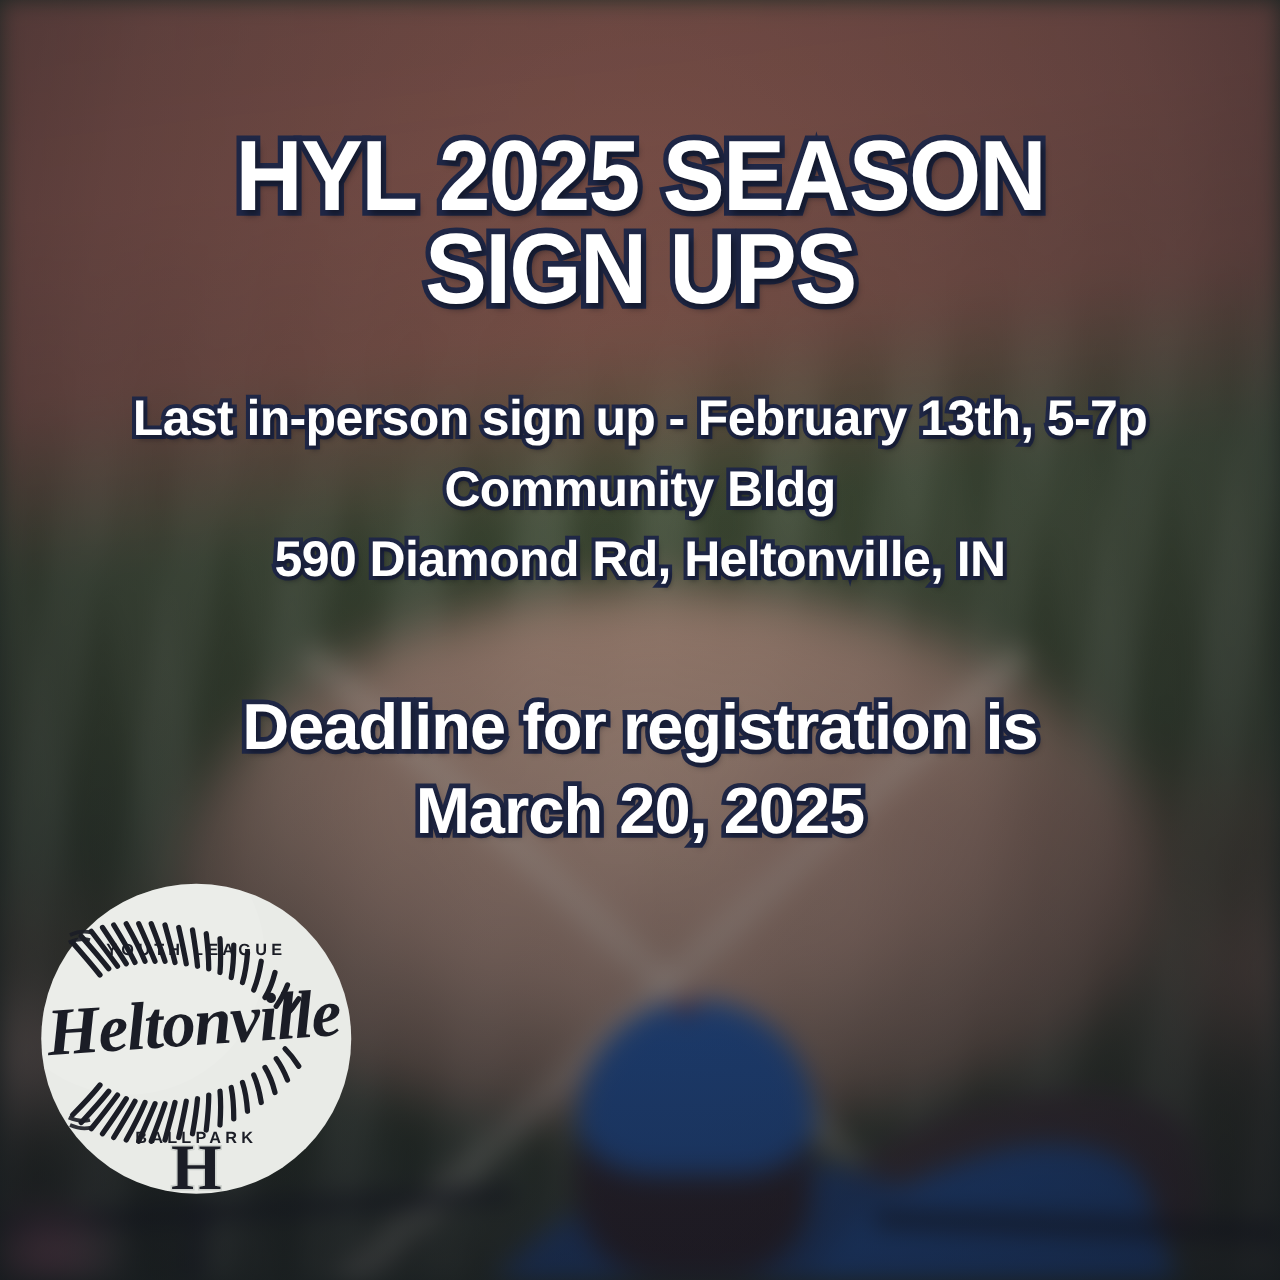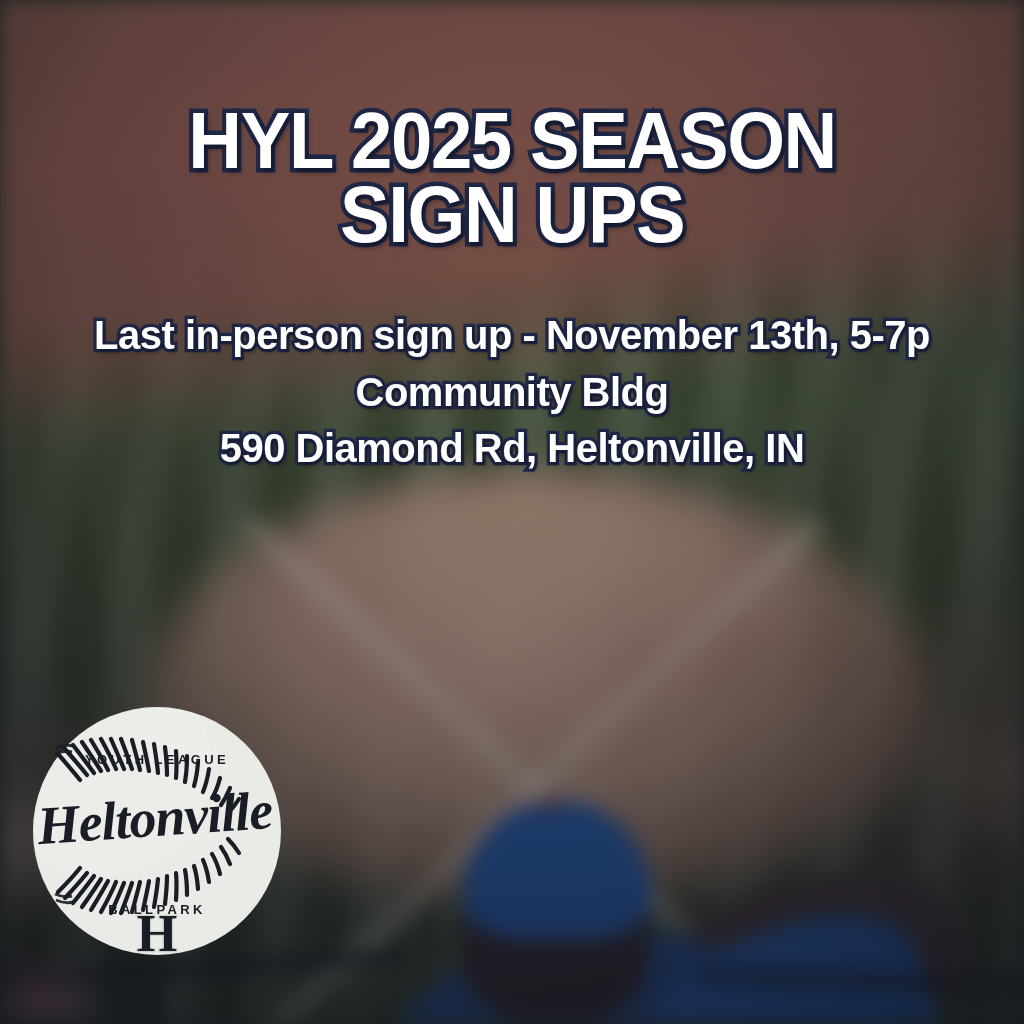--- a/index.html
+++ b/index.html
@@ -273,23 +273,25 @@
     <div class="rail-post"></div>
     <div class="blob-pink"></div>
     <div class="blob-tan"></div>
     <div class="blob-tan2"></div>
   </div>
   <div class="bg-dim"></div>
 
   <div class="content">
     <h1 class="headline">HYL 2025 SEASON
 SIGN UPS</h1>
-    <p class="body-block">Last in-person sign up - November 13th, 5-7p
+    <p class="body-block">Last in-person sign up - February 13th, 5-7p
 Community Bldg
 590 Diamond Rd, Heltonville, IN</p>
+    <p class="deadline-block">Deadline for registration is
+March 20, 2025</p>
   </div>
 
   <div class="logo">
     <svg viewBox="0 0 250 250" xmlns="http://www.w3.org/2000/svg" aria-hidden="true">
       <defs>
         <clipPath id="ballclip">
             <circle cx="125" cy="125" r="124"></circle>
           </clipPath>
       </defs>
 

